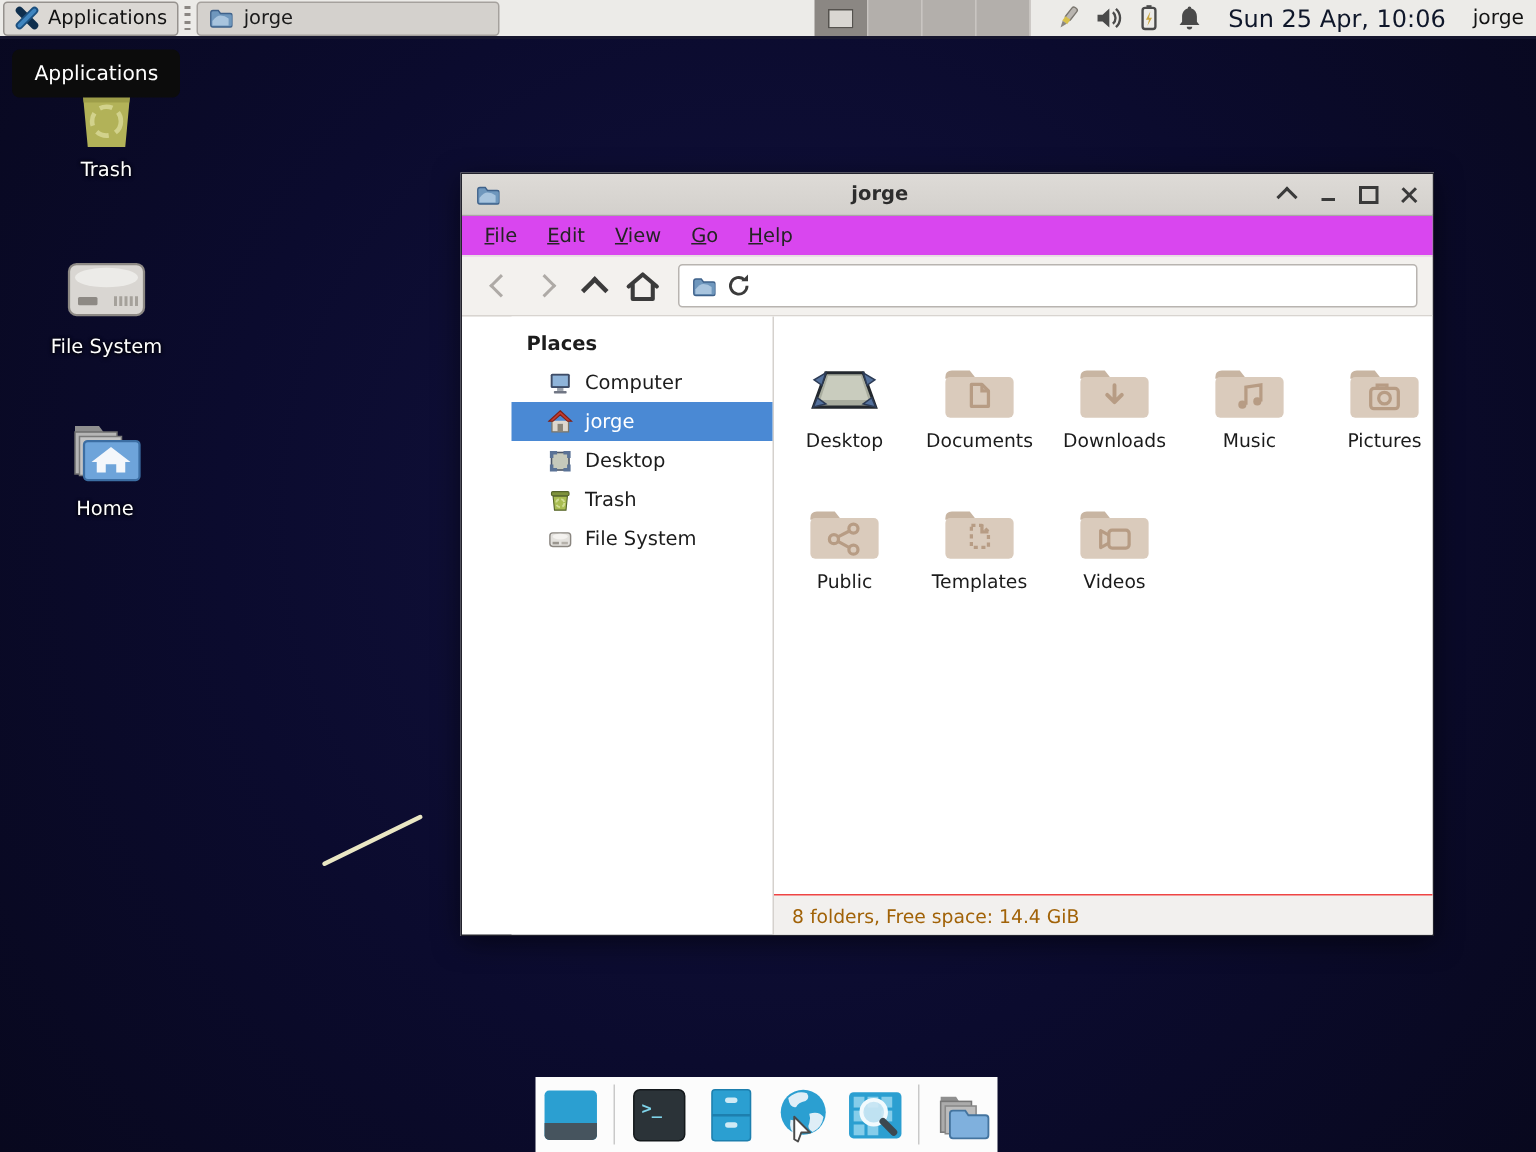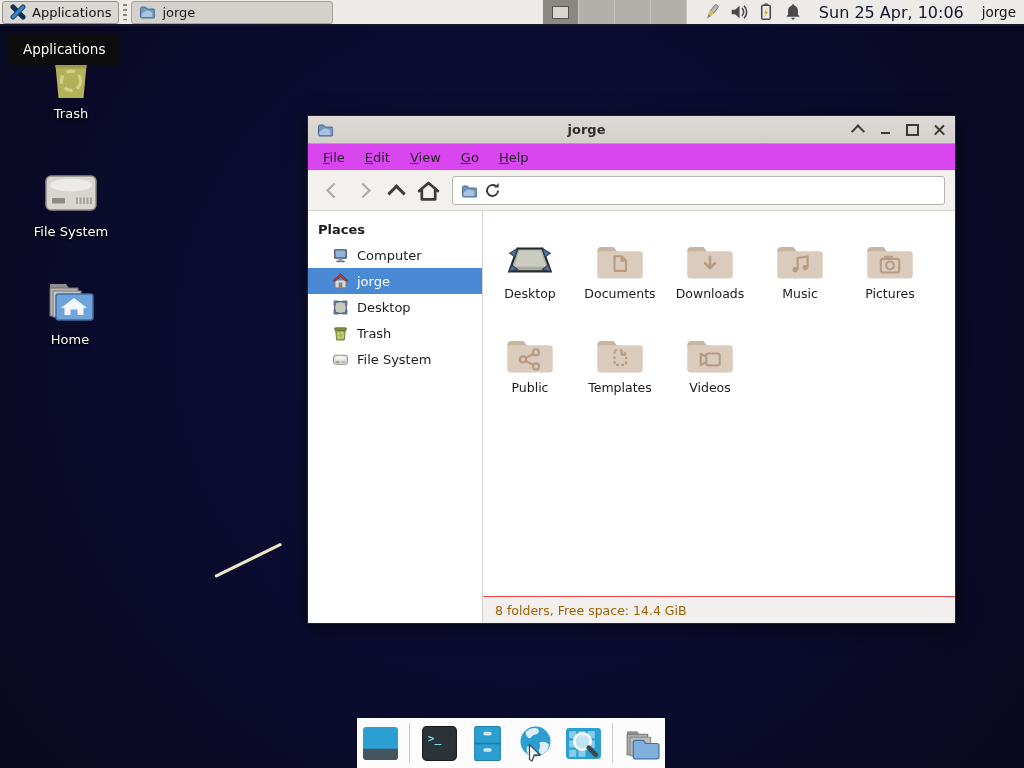--- a/index.html
+++ b/index.html
@@ -78,21 +78,21 @@
   .chev{display:inline-block;width:9px;height:9px;border-top:2.6px solid #aeaaa6;border-right:2.6px solid #aeaaa6;}
   .chev.left{transform:rotate(-135deg) translate(-1px,1px);}
   .chev.right{transform:rotate(45deg) translate(-1px,1px);}
   .chev.up{width:10px;height:10px;border-color:#3b3b3b;border-top-width:3px;border-right-width:3px;
     transform:rotate(-45deg) translate(-2px,2px);}
   #pathbar{flex:1;height:29px;background:#fff;border:1px solid #b8b4b0;border-radius:3px;display:flex;
     align-items:center;gap:7px;padding:0 8px;margin-left:6px;box-sizing:border-box;}
   #pathbar input{flex:1;border:none;outline:none;font-size:13.5px;color:#111;
     font-family:"DejaVu Sans","Liberation Sans",sans-serif;background:transparent;padding:0;}
 
-  #content{flex:1;display:flex;min-height:0;}
+  #content{flex:1;display:flex;min-height:0;padding-left:33px;}
   #sidebar{width:175px;border-right:1px solid #d5d1cd;padding-top:4px;box-sizing:border-box;background:#fff;}
   .sb-header{font-weight:bold;font-size:13px;padding:7px 10px 5px;color:#1c1c1c;}
   .sb-item{height:26px;display:flex;align-items:center;gap:8px;padding-left:24px;font-size:13px;color:#1c1c1c;}
   .sb-item.selected{background:#4a89d4;color:#fff;}
   .sb-item [data-icon]{width:17px;height:17px;}
 
   #main{flex:1;display:flex;flex-direction:column;min-width:0;background:#fff;}
   #file-grid{flex:1;display:grid;grid-template-columns:repeat(5,90px);align-content:start;
     padding:18px 0 0 2px;row-gap:22px;}
   .file-item{width:90px;display:flex;flex-direction:column;align-items:center;gap:5px;

